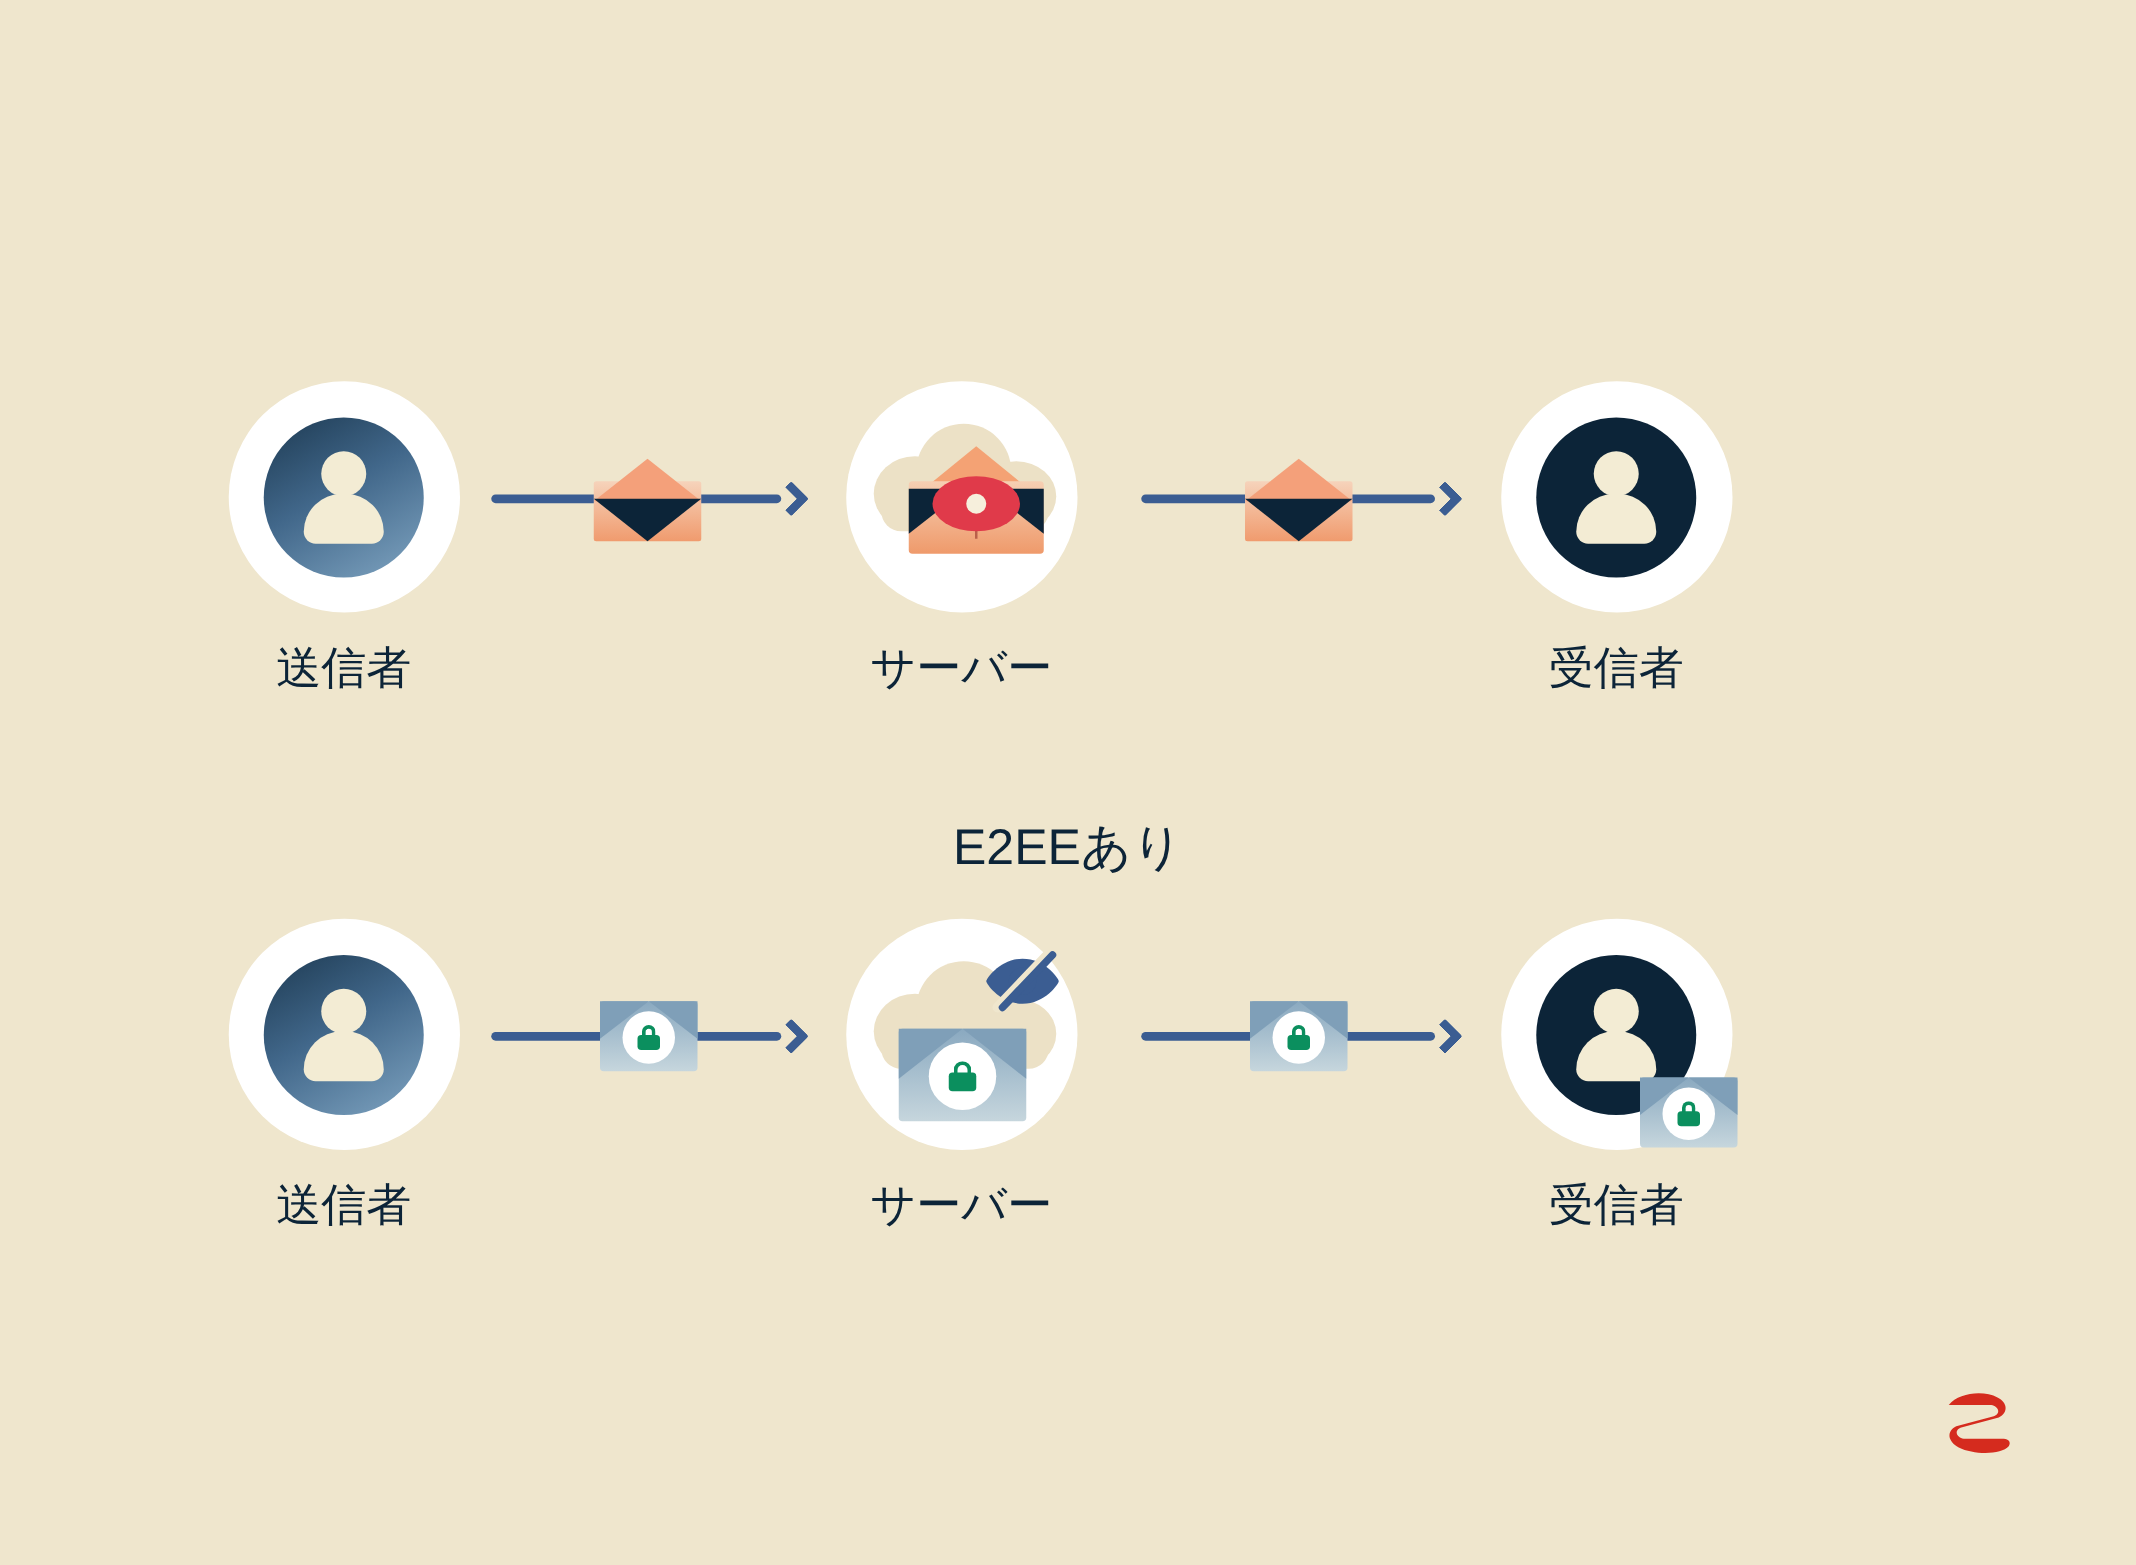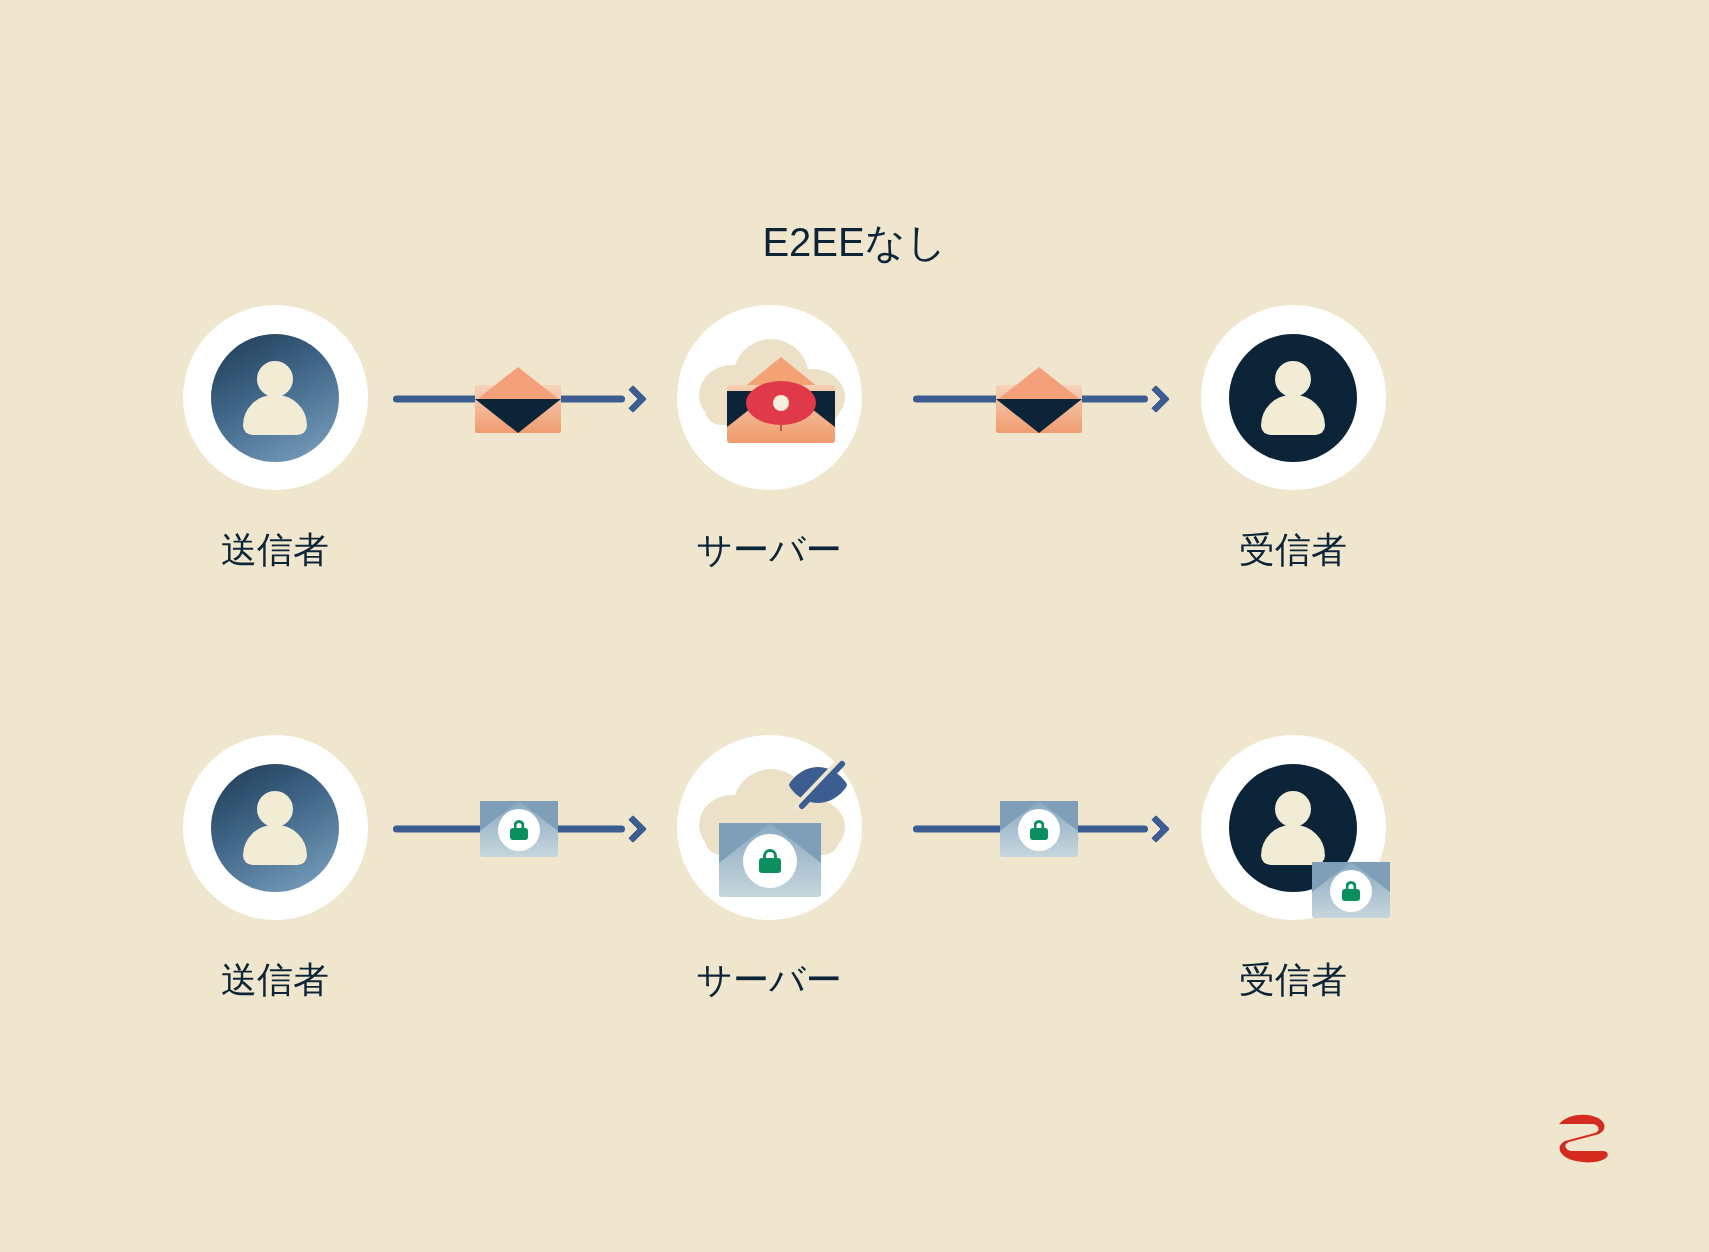--- a/index.html
+++ b/index.html
@@ -49,21 +49,21 @@
   .node-circle {
     position: relative;
     width: 185px; height: 185px;
     border-radius: 50%;
     background: #ffffff;
     margin: 0 auto;
     display: flex; align-items: center; justify-content: center;
     overflow: visible;
   }
   .node-label {
-    margin-top: 36px;
+    margin-top: 20px;
     text-align: center;
     font-size: 36px;
     color: #0c2438;
     white-space: nowrap;
   }
 
   
   .node-sender   { left: 175px; }
   .node-server   { left: 669px; }
   .node-receiver { left: 1193px; }
@@ -269,21 +269,20 @@
     letter-spacing: -0.5px;
     line-height: 1;
   }
 </style>
 </head>
 <body>
 
 <div id="canvas">
 
 
-  <div class="section-title" id="sec1-title">E2EEなし</div>
 
   <div class="flow-row" id="row-plain">
 
     <div class="node node-sender">
       <div class="node-circle">
         <div class="avatar-disc avatar-sender">
           <div class="avatar-person">
             <div class="person-head"></div>
             <div class="person-body"></div>
           </div>
@@ -346,20 +345,21 @@
           <div class="avatar-person">
             <div class="person-head"></div>
             <div class="person-body"></div>
           </div>
         </div>
       </div>
       <div class="node-label">受信者</div>
     </div>
   </div>
 
+  <div class="section-title" id="sec2-title">E2EEあり</div>
 
   <div class="flow-row" id="row-e2ee">
 
     <div class="node node-sender">
       <div class="node-circle">
         <div class="avatar-disc avatar-sender">
           <div class="avatar-person">
             <div class="person-head"></div>
             <div class="person-body"></div>
           </div>

